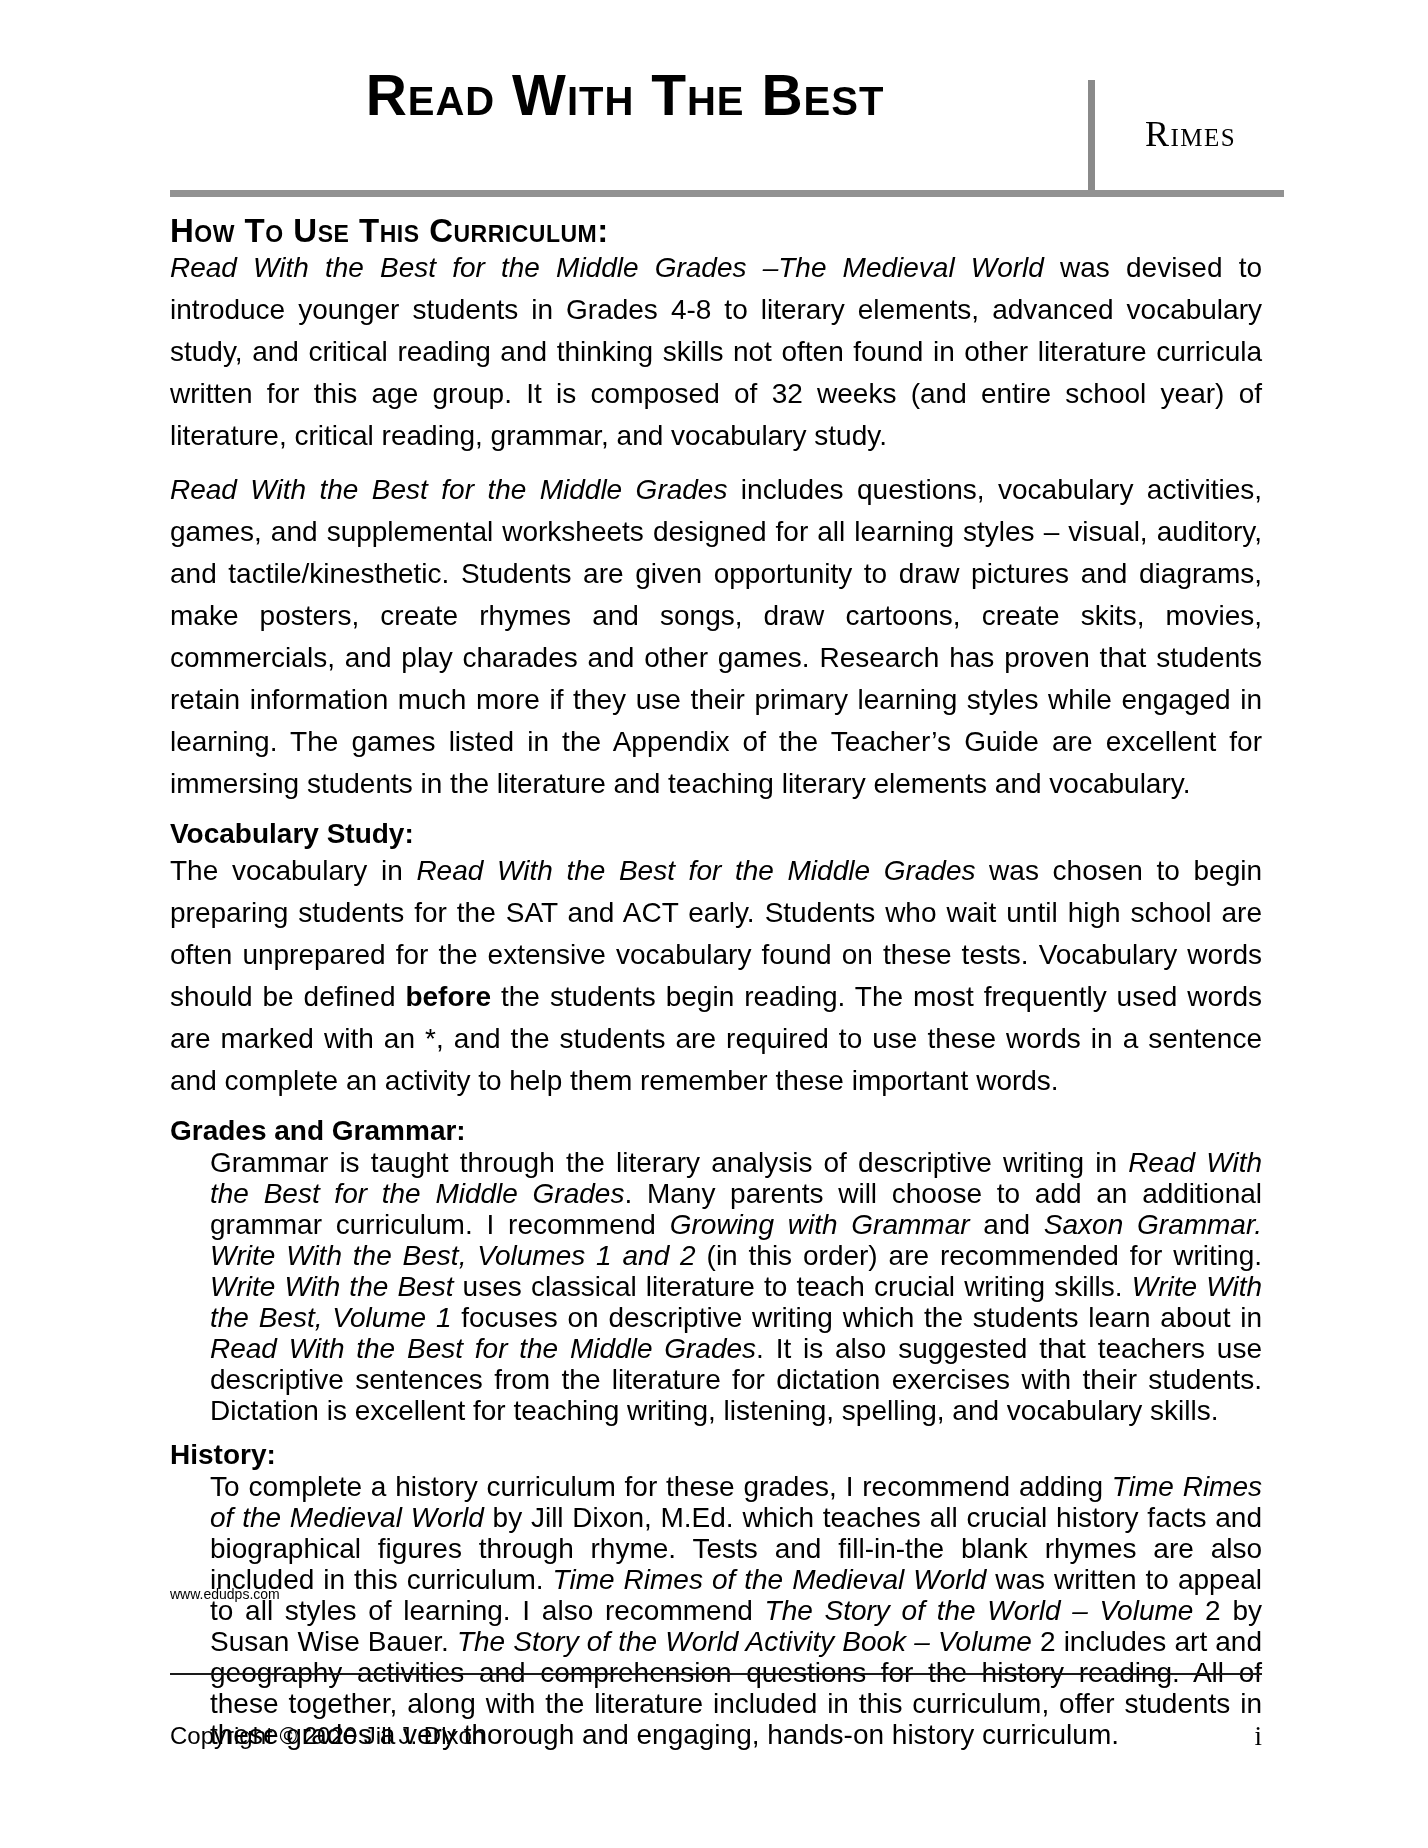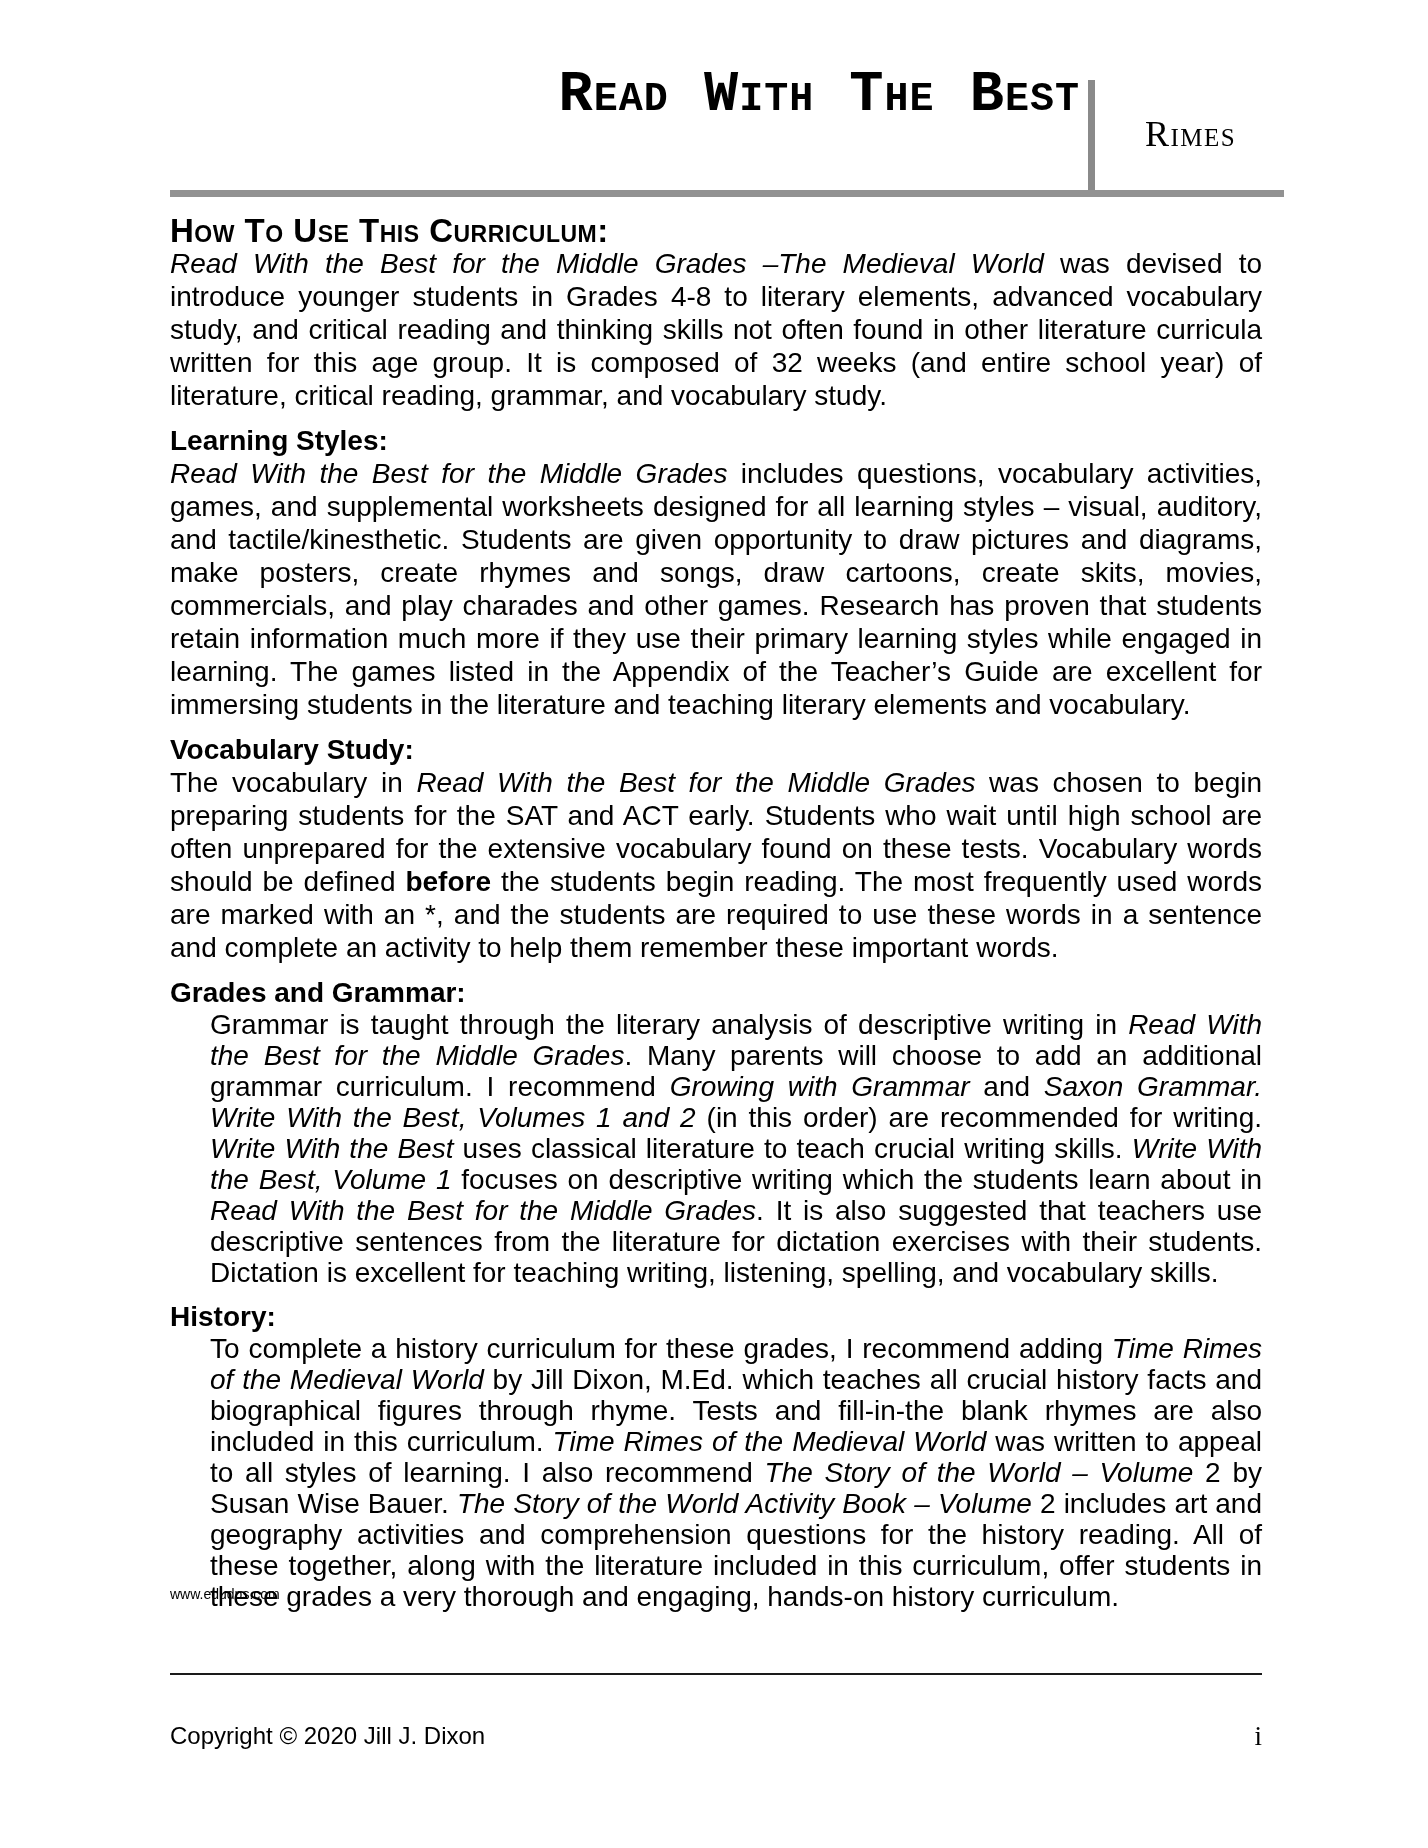--- a/index.html
+++ b/index.html
@@ -3,22 +3,22 @@
 <meta charset="utf-8">
 <style>
   html,body{margin:0;padding:0;}
   body{
     width:1428px;height:1848px;position:relative;background:#ffffff;
     font-family:"Liberation Sans", sans-serif;color:#000;
     -webkit-font-smoothing:antialiased;
   }
   
   .hdr-text{
-    position:absolute;left:170px;top:66px;width:910px;text-align:right;
-    font-family:Liberation Mono, monospace;
+    position:absolute;left:170px;top:66px;width:910px;text-align:center;
+    font-family:Liberation Sans, sans-serif;
   }
   .hdr-title{
     font-variant:small-caps;font-weight:bold;font-size:57px;line-height:58px;
     letter-spacing:1px;white-space:nowrap;
   }
   .hdr-subtitle{
     font-variant:small-caps;font-style:italic;font-size:38px;line-height:40px;
     margin-top:8px;letter-spacing:0.5px;white-space:nowrap;
   }
   .hdr-sep{
@@ -35,21 +35,21 @@
   
   .doc-body{position:absolute;left:170px;top:214px;width:1092px;}
   .section{margin:0 0 12px 0;}
   .section-heading{
     font-weight:bold;font-size:28px;line-height:33px;margin:0;
   }
   .section-heading.main{
     font-variant:small-caps;font-size:33px;line-height:33px;letter-spacing:0.5px;
   }
   .section-para{
-    font-size:28px;line-height:33px;margin:0;text-align:justify;
+    font-size:28px;line-height:42px;margin:0;text-align:justify;
   }
   .section:nth-child(n+4) .section-para{line-height:31px;margin-left:40px;} 
   .run-i{font-style:italic;}
   .run-b{font-weight:bold;}
   
   .ftr-rule{position:absolute;left:170px;top:1673px;width:1092px;height:2px;}
   .ftr-site{
     position:absolute;left:170px;top:1582px;font-size:14px;line-height:24px;
   }
   .ftr-row{
@@ -68,21 +68,20 @@
 <div class="hdr-vbar" style="background: rgb(138, 138, 138);"></div>
 <div class="hdr-tab">Rimes</div>
 <div class="hdr-band" style="background: rgb(146, 146, 146);"></div>
 
 <div class="doc-body" id="doc-body">
     <div class="section">
       <div class="section-heading main">How To Use This Curriculum:</div>
       <div class="section-para"><span class="run-i">Read With the Best for the Middle Grades –The Medieval World</span><span class="run-n"> was devised to introduce younger students in Grades 4-8 to literary elements, advanced vocabulary study, and critical reading and thinking skills not often found in other literature curricula written for this age group.  It is composed of 32 weeks (and entire school year) of literature, critical reading, grammar, and vocabulary study.</span></div>
     </div>
     <div class="section">
-      <div class="section-heading sub">Learning Styles:</div>
       <div class="section-para"><span class="run-i">Read With the Best for the Middle Grades</span><span class="run-n"> includes questions, vocabulary activities, games, and supplemental worksheets designed for all learning styles – visual, auditory, and tactile/kinesthetic.  Students are given opportunity to draw pictures and diagrams, make posters, create rhymes and songs, draw cartoons, create skits, movies, commercials, and play charades and other games.  Research has proven that students retain information much more if they use their primary learning styles while engaged in learning.  The games listed in the Appendix of the Teacher’s Guide are excellent for immersing students in the literature and teaching literary elements and vocabulary.</span></div>
     </div>
     <div class="section">
       <div class="section-heading sub">Vocabulary Study:</div>
       <div class="section-para"><span class="run-n">The vocabulary in </span><span class="run-i">Read With the Best for the Middle Grades</span><span class="run-n"> was chosen to begin preparing students for the SAT and ACT early.  Students who wait until high school are often unprepared for the extensive vocabulary found on these tests.  Vocabulary words should be defined </span><span class="run-b">before</span><span class="run-n"> the students begin reading.  The most frequently used words are marked with an *, and the students are required to use these words in a sentence and complete an activity to help them remember these important words.</span></div>
     </div>
     <div class="section">
       <div class="section-heading sub">Grades and Grammar:</div>
       <div class="section-para"><span class="run-n">Grammar is taught through the literary analysis of descriptive writing in </span><span class="run-i">Read With the Best for the Middle Grades</span><span class="run-n">. Many parents will choose to add an additional grammar curriculum. I recommend </span><span class="run-i">Growing with Grammar</span><span class="run-n"> and </span><span class="run-i">Saxon Grammar.</span><span class="run-n">  </span><span class="run-i">Write With the Best, Volumes 1 and 2</span><span class="run-n"> (in this order) are recommended for writing.  </span><span class="run-i">Write With the Best</span><span class="run-n"> uses classical literature to teach crucial writing skills.  </span><span class="run-i">Write With the Best, Volume 1</span><span class="run-n"> focuses on descriptive writing which the students learn about in </span><span class="run-i">Read With the Best for the Middle Grades</span><span class="run-n">.  It is also suggested that teachers use descriptive sentences from the literature for dictation exercises with their students.  Dictation is excellent for teaching writing, listening, spelling, and vocabulary skills.</span></div>
     </div>

